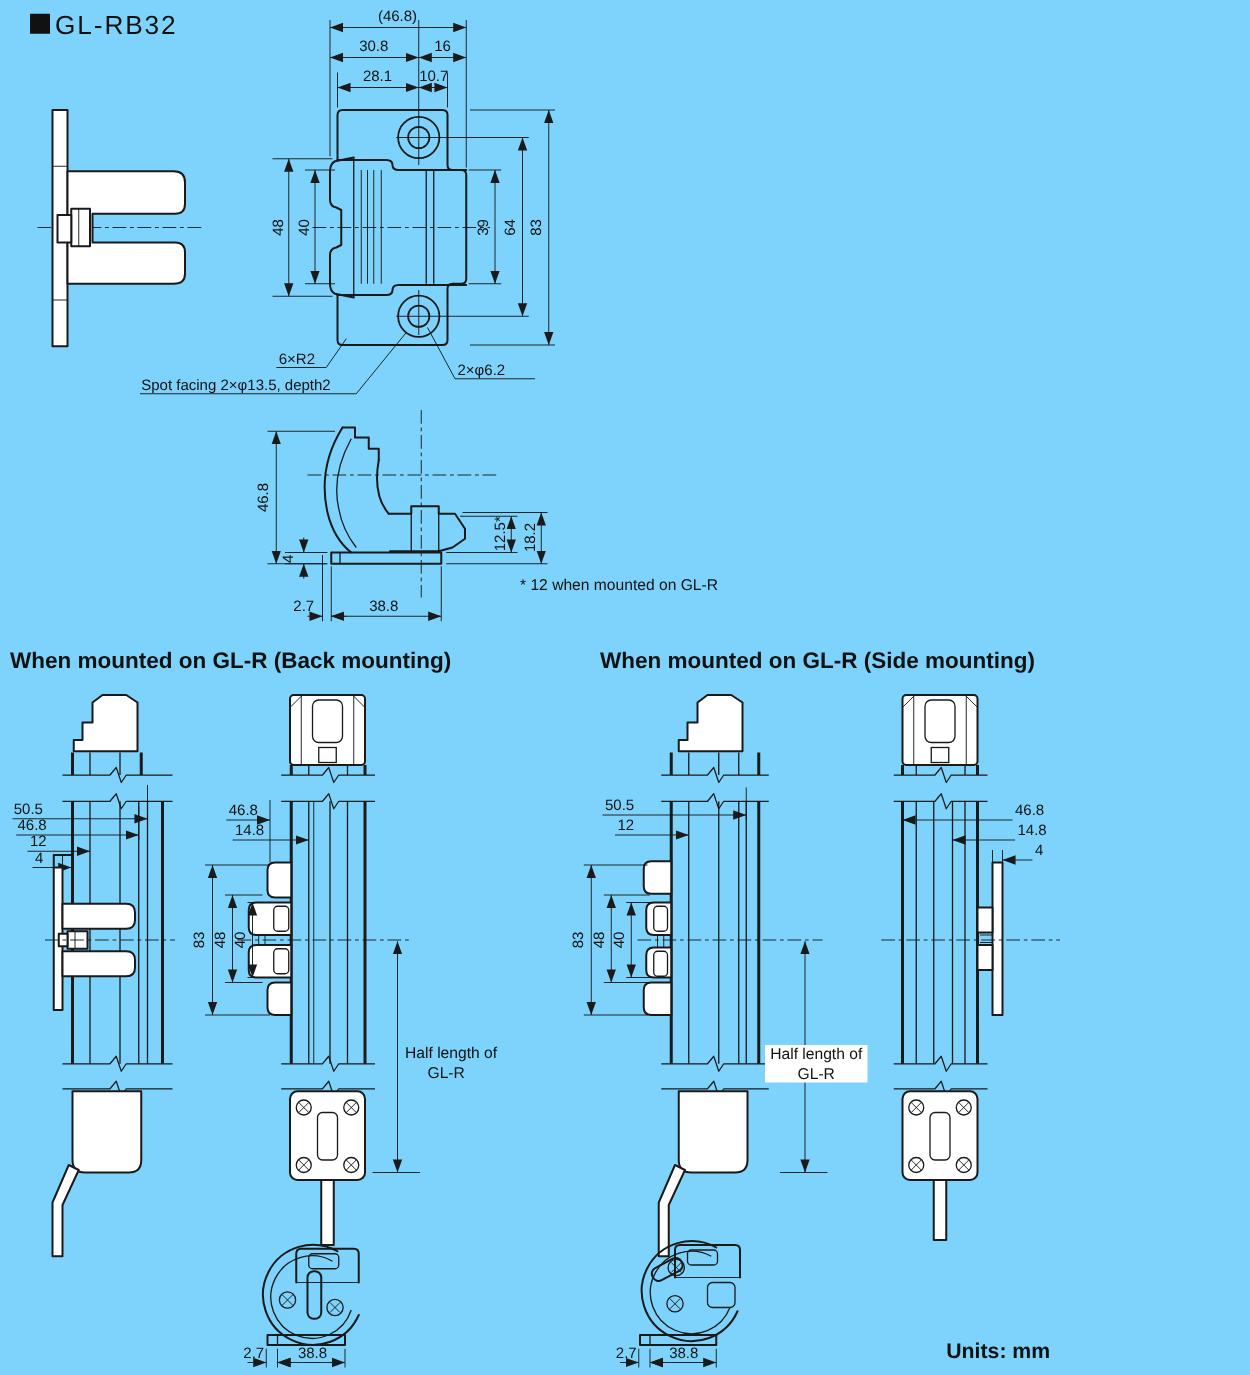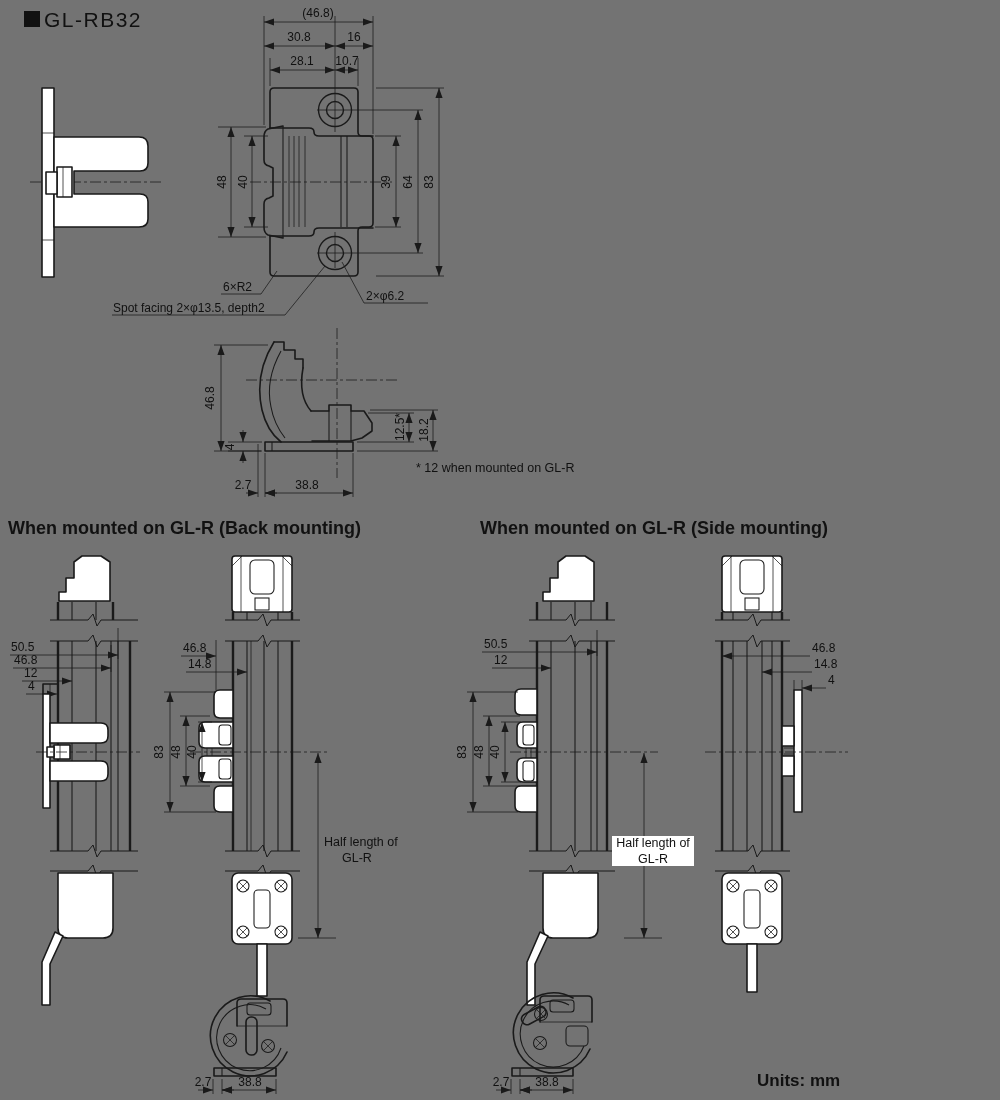--- a/index.html
+++ b/index.html
@@ -1,16 +1,16 @@
 <!DOCTYPE html>
 <html><head>
 <meta charset="utf-8">
 <style>
   html,body{margin:0;padding:0;background:#fff;}
-  #page{position:relative;width:1000px;height:1100px;background:#737373;overflow:hidden;}
+  #page{position:relative;width:1000px;height:1100px;background:#7dd3fc;overflow:hidden;}
   svg{position:absolute;left:0;top:0;}
   .o{fill:none;stroke:#1a1a1a;stroke-width:1.6;stroke-linejoin:round;stroke-linecap:round}
   .ow{fill:#fff;stroke:#1a1a1a;stroke-width:1.6;stroke-linejoin:round}
   .c{fill:none;stroke:#1a1a1a;stroke-width:1.4}
   .m{fill:none;stroke:#1a1a1a;stroke-width:1.05}
   .t{fill:none;stroke:#1a1a1a;stroke-width:0.75}
   .hv{fill:none;stroke:#1a1a1a;stroke-width:2.4}
   .cl{fill:none;stroke:#1a1a1a;stroke-width:0.75;stroke-dasharray:11 3 3 3}
   .brk{fill:none;stroke:#1a1a1a;stroke-width:1;stroke-linejoin:round}
   text{font-family:"Liberation Sans",sans-serif;font-size:12px;fill:#111}

